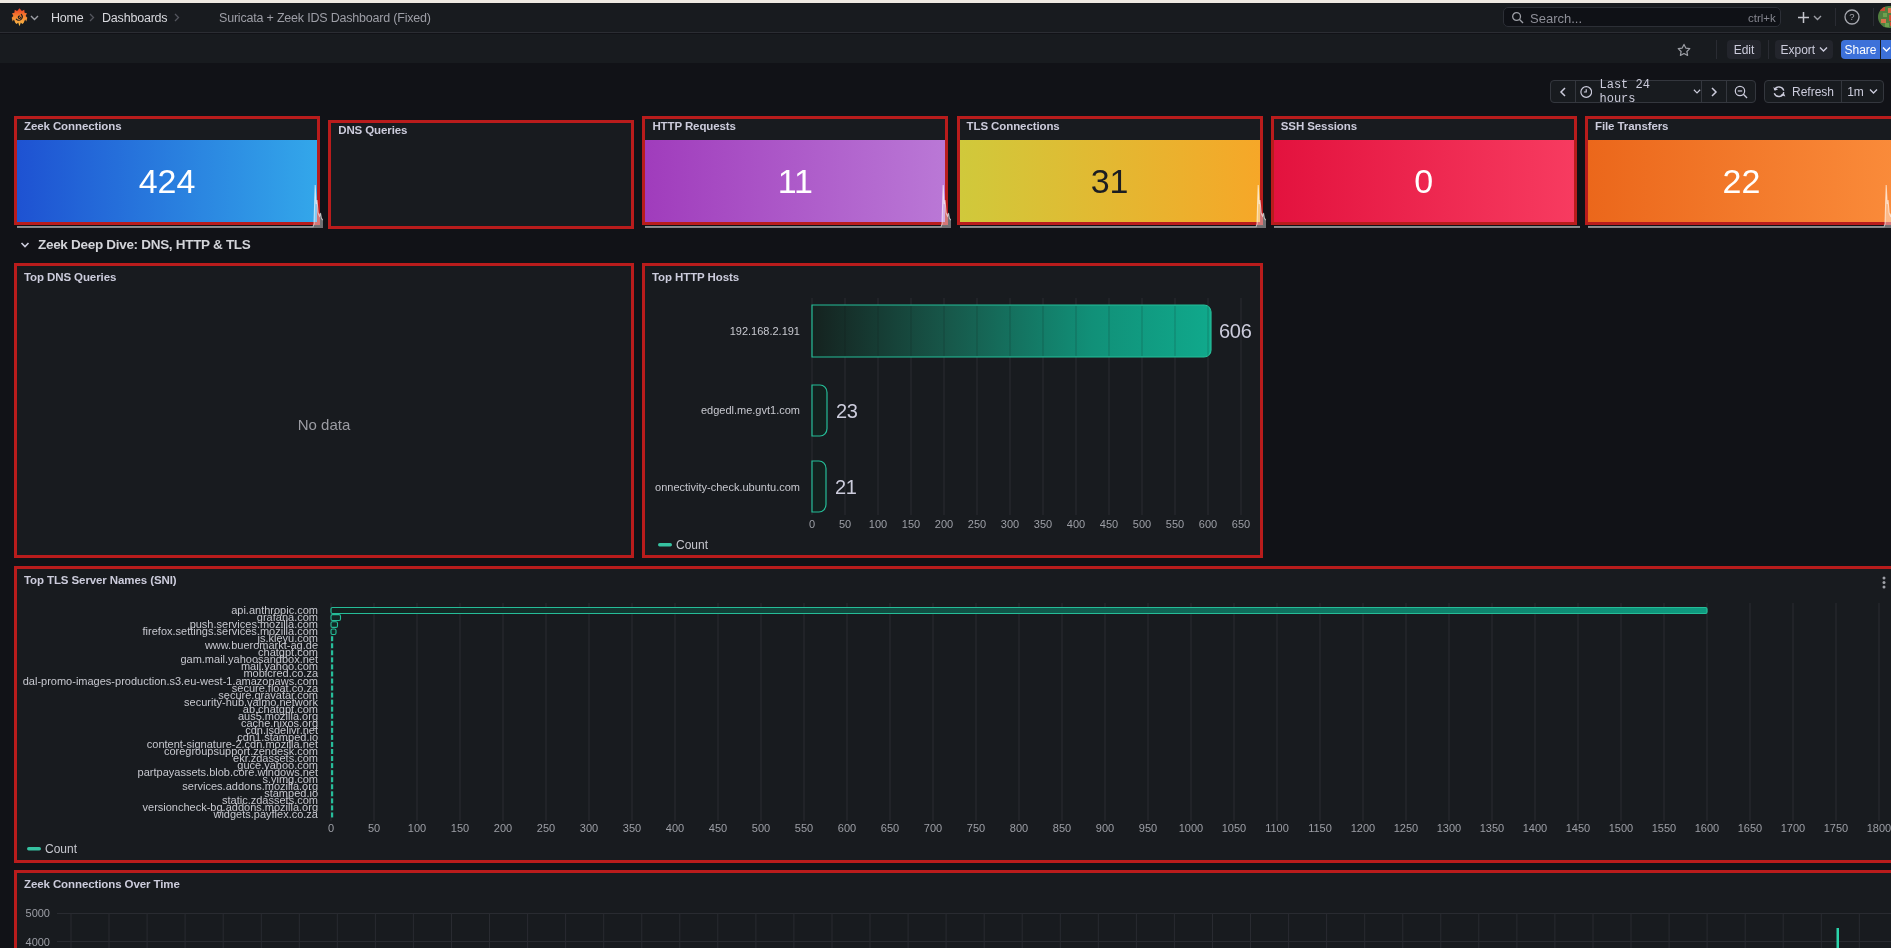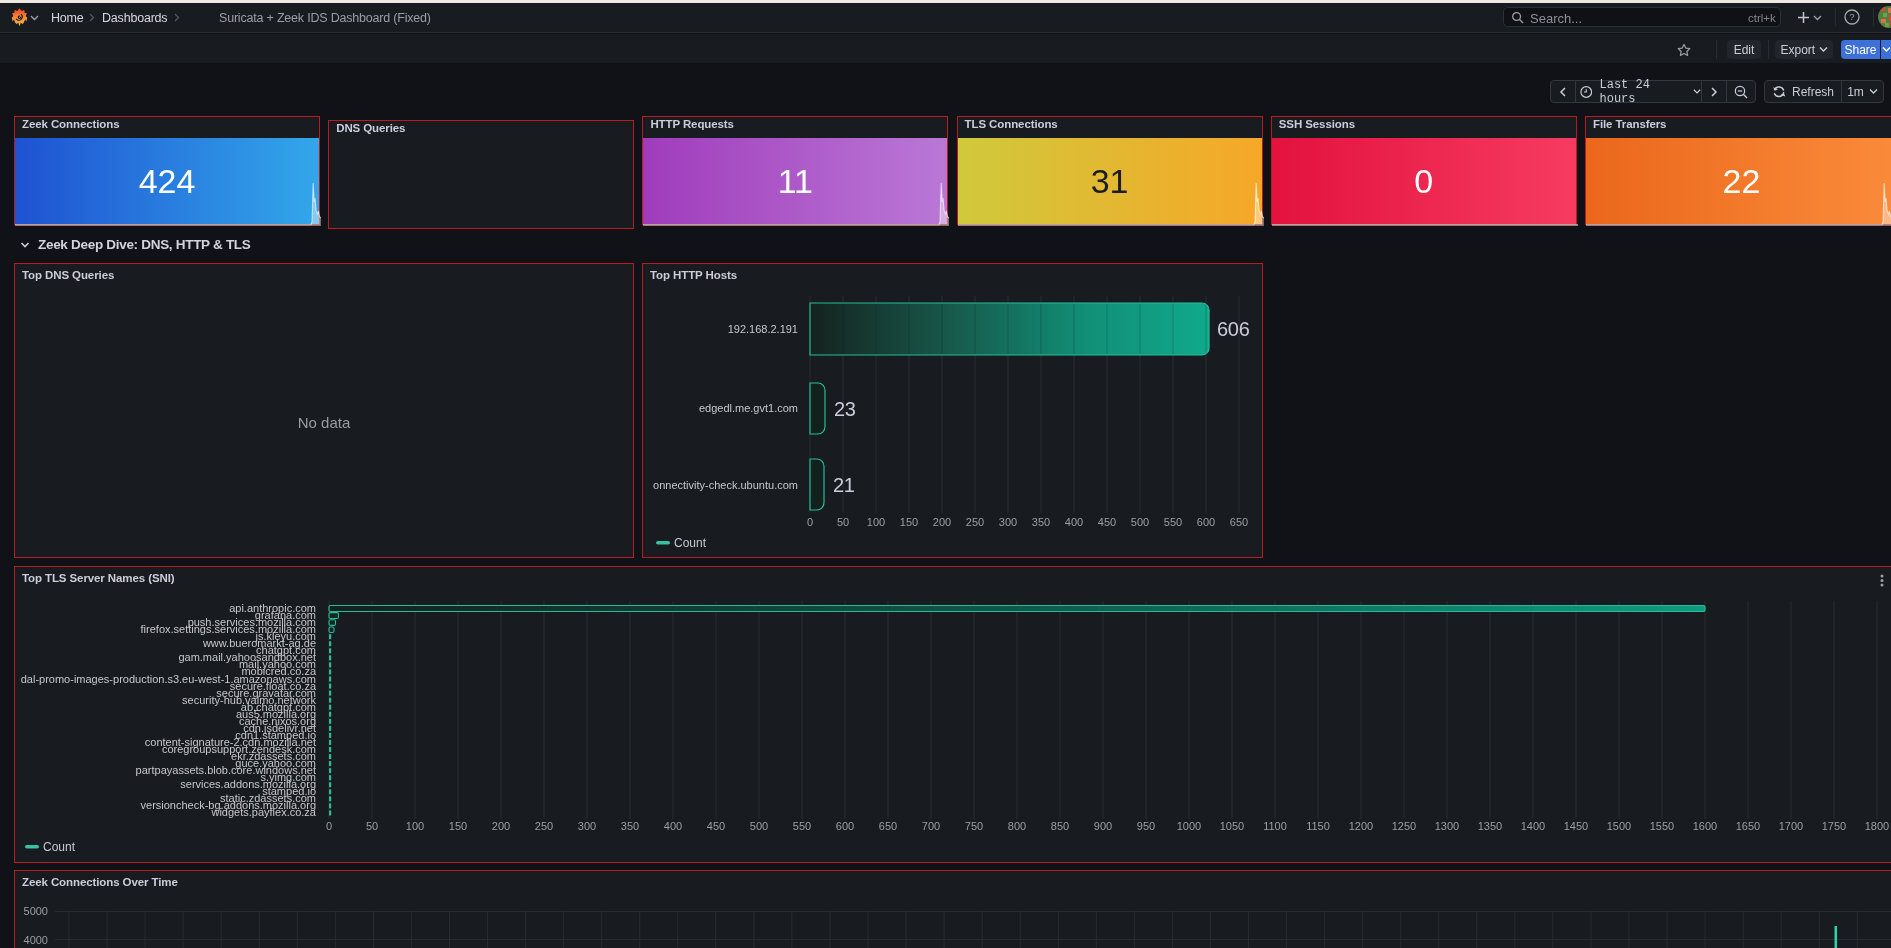--- a/index.html
+++ b/index.html
@@ -4,21 +4,21 @@
 <style>
   * { margin:0; padding:0; box-sizing:border-box; }
   html,body { width:1891px; height:948px; background:#111217; overflow:hidden;
     font-family:"Liberation Sans", sans-serif; position:relative; }
   .abs { position:absolute; }
   .topstrip { left:0; top:0; width:1891px; height:3px; background:#efe9e2; }
   .nav { left:0; top:3px; width:1891px; height:30px; background:#181b1f; border-bottom:1px solid #2b2d33; }
   .toolbar { left:0; top:34px; width:1891px; height:29px; background:#181b1f; }
   .crumb { font-size:12.5px; color:#d8d9de; font-weight:500; letter-spacing:-0.2px; }
   .crumb2 { font-size:12.5px; color:#9d9ea6; letter-spacing:-0.2px;margin-left:32px; }
-  .panel { background:#181b1f; border:1px solid #b91c1c; position:absolute; }
+  .panel { background:#181b1f; border:3px solid #b91c1c; position:absolute; }
   .ptitle { font-size:11.5px; font-weight:700; letter-spacing:-0.1px; color:#ccccdc; position:absolute; left:7px; top:5px; }
   .statnum { position:absolute; width:100%; text-align:center; font-size:34px; font-weight:500; color:#fff; }
   .btn { position:absolute; border-radius:4px; font-size:12px; color:#ccccdc; display:flex; align-items:center; justify-content:center; }
   .axlabel { font-size:11px; fill:#9d9fa6; font-family:"Liberation Sans",sans-serif; }
   .serlabel { font-size:11px; fill:#c7c8cf; font-family:"Liberation Sans",sans-serif; }
 </style>
 </head>
 <body>
 <div class="abs topstrip"></div>
 <div class="abs nav"></div>

